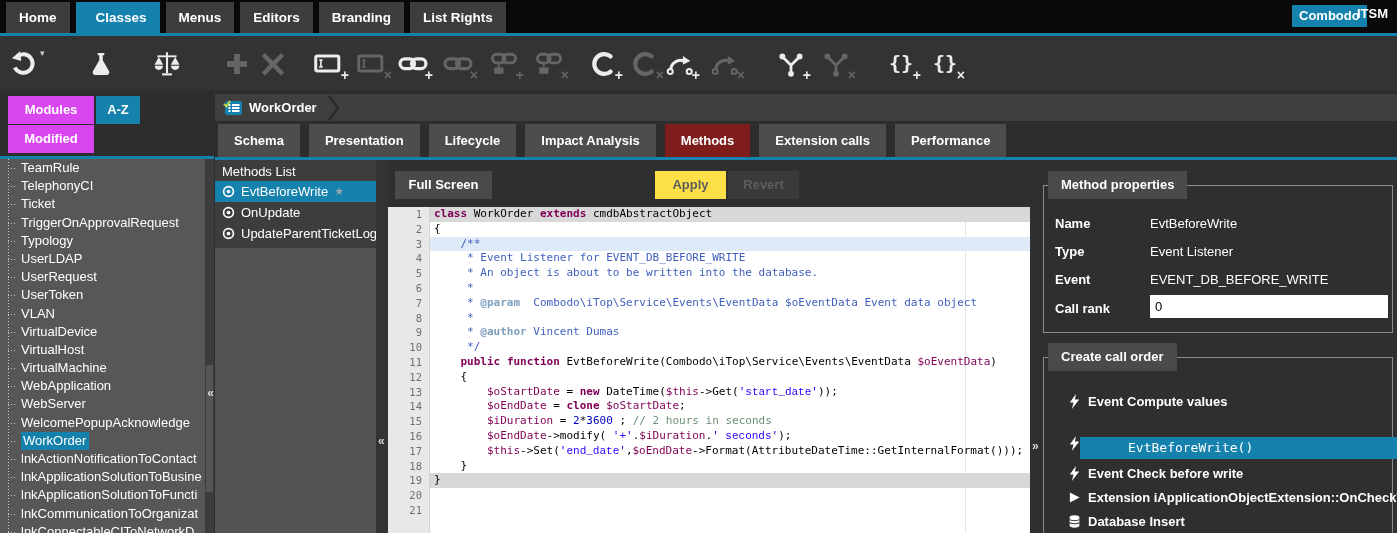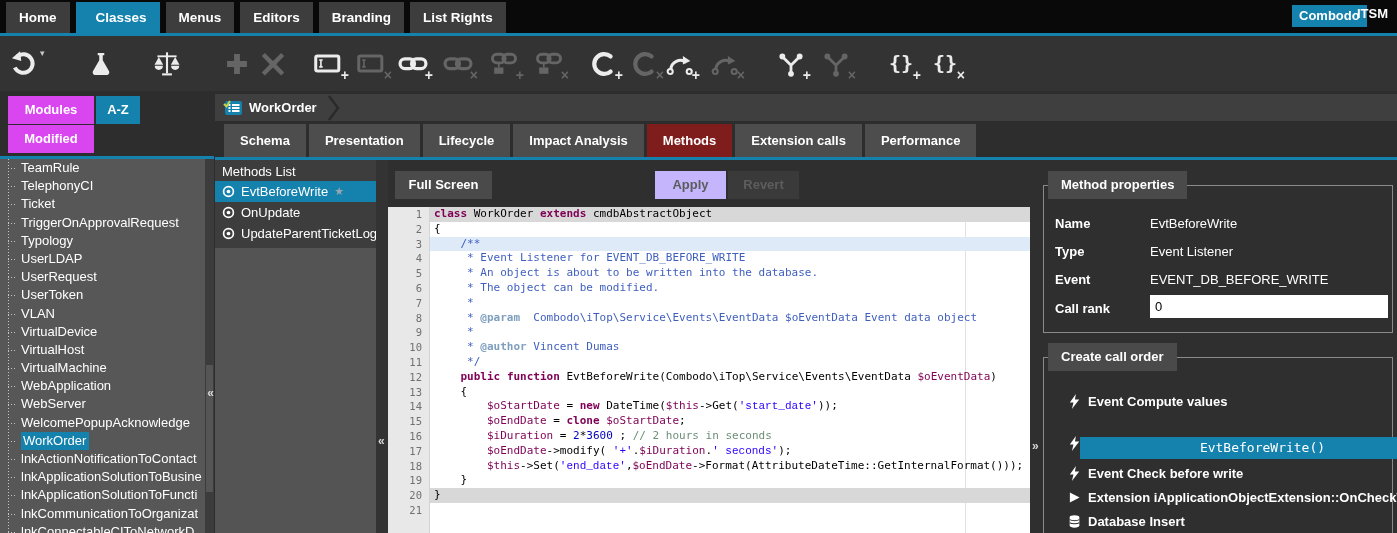--- a/index.html
+++ b/index.html
@@ -45,21 +45,21 @@
   .side-thumb { position:absolute; left:1px; right:1px; top:55%; height:34%; background:#555; }
   .handle { color:#d8d8d8; font-size:12px; font-weight:bold; line-height:10px; }
   .handle-left { position:absolute; top:297px; right:0; }
   
   .content { position:absolute; top:91px; left:215px; right:0; bottom:0; }
   .crumb { position:absolute; top:3px; left:0; right:0; height:27px; background:#3f3f3f; }
   .crumb-icon { position:absolute; left:8px; top:6px; width:20px; height:16px; }
   .crumb-icon svg { width:100%; height:100%; }
   .crumb-label { position:absolute; left:34px; top:0; line-height:27px; color:#fff; font-weight:bold; font-size:13px; }
   .crumb-chevron { position:absolute; left:113px; top:1px; width:12px; height:26px; }
-  .ctabs { position:absolute; top:33px; left:9px; display:flex; gap:3px; }
+  .ctabs { position:absolute; top:33px; left:3px; display:flex; gap:9px; }
   .ctab { background:#4d4d4d; color:#fff; font-weight:bold; font-size:13px; line-height:33px;
     padding:0 16px; white-space:nowrap; cursor:default; }
   .ctab.active { background:#7f1d1d; }
   .accentline2 { position:absolute; top:66px; left:0; right:0; height:3px; background:#1581ad; }
   .cbody { position:absolute; top:69px; left:0; right:0; bottom:0; background:#2f2f2f; overflow:hidden; }
   
   .mpanel { position:absolute; left:0; top:0; width:161px; bottom:0; background:#545454; }
   .mtop { position:absolute; top:0; left:0; right:0; height:88px; background:#3d3d3d; }
   .mtitle { position:absolute; top:3px; left:7px; color:#fff; font-size:13px; line-height:18px; }
   .mlist { position:absolute; top:21px; left:0; right:0; }
@@ -67,21 +67,21 @@
     align-items:center; white-space:nowrap; cursor:default; }
   .mitem.sel { background:#1581ad; }
   .mitem svg { width:13px; height:13px; margin-right:6px; flex:none; }
   .star { color:#93a5b1; font-size:11px; margin-left:6px; }
   .msplit { position:absolute; left:161px; top:0; width:12px; bottom:0; background:#333; }
   .msplit .handle { position:absolute; top:276px; left:2px; }
   
   .btn { position:absolute; top:11px; height:28px; text-align:center; line-height:28px;
     font-weight:bold; font-size:13px; cursor:default; }
   .btn-full { left:180px; width:97px; background:#4a4a4a; color:#fff; }
-  .btn-apply { left:440px; width:71px; background:#c4b5fd; color:#5d5d5d; }
+  .btn-apply { left:440px; width:71px; background:#fde047; color:#5d5d5d; }
   .btn-revert { left:513px; width:71px; background:#3a3a3a; color:#5d5d5d; }
   
   .editor { position:absolute; left:173px; top:47px; width:642px; bottom:0; background:#fff;
     font-family:"DejaVu Sans Mono", monospace; font-size:11px; }
   .gutter { position:absolute; left:0; top:0; width:41px; bottom:0; background:#e8e8e8;
     border-right:1px solid #d4d4d4; color:#707070; text-align:right; }
   .gutter div { height:14.8px; line-height:14.8px; padding-right:7px; font-size:10.5px; }
   .codearea { position:absolute; left:42px; right:0; top:0; bottom:0; overflow:hidden; }
   .pmargin { position:absolute; left:535px; top:0; bottom:0; width:1px; background:#e2e2e2; }
   .cline { position:relative; height:14.8px; line-height:14.8px; white-space:pre; padding-left:4px; color:#000; }
@@ -404,21 +404,20 @@
           <div>21</div>
         </div>
       <div class="codearea">
         <div class="pmargin"></div>
         <div class="codelines">
             <div class="cline bg-gray"><span class="tk-kw">class</span><span> WorkOrder </span><span class="tk-kw">extends</span><span> cmdbAbstractObject</span></div>
             <div class="cline"><span>{</span></div>
             <div class="cline bg-active"><span>    </span><span class="tk-cmt">/**</span></div>
             <div class="cline"><span class="tk-cmt">     * Event Listener for EVENT_DB_BEFORE_WRITE</span></div>
             <div class="cline"><span class="tk-cmt">     * An object is about to be written into the database.</span></div>
-            <div class="cline"><span class="tk-cmt">     * The object can be modified.</span></div>
             <div class="cline"><span class="tk-cmt">     *</span></div>
             <div class="cline"><span class="tk-cmt">     * </span><span class="tk-tag">@param</span><span class="tk-cmt">  Combodo\iTop\Service\Events\EventData $oEventData Event data object</span></div>
             <div class="cline"><span class="tk-cmt">     *</span></div>
             <div class="cline"><span class="tk-cmt">     * </span><span class="tk-tag">@author</span><span class="tk-cmt"> Vincent Dumas</span></div>
             <div class="cline"><span class="tk-cmt">     */</span></div>
             <div class="cline"><span>    </span><span class="tk-kw">public</span><span> </span><span class="tk-kw">function</span><span> EvtBeforeWrite(Combodo\iTop\Service\Events\EventData </span><span class="tk-var">$oEventData</span><span>)</span></div>
             <div class="cline"><span>    {</span></div>
             <div class="cline"><span>        </span><span class="tk-var">$oStartDate</span><span> = </span><span class="tk-kw">new</span><span> DateTime(</span><span class="tk-var">$this</span><span>-&gt;Get(</span><span class="tk-str">'start_date'</span><span>));</span></div>
             <div class="cline"><span>        </span><span class="tk-var">$oEndDate</span><span> = </span><span class="tk-kw">clone</span><span> </span><span class="tk-var">$oStartDate</span><span>;</span></div>
             <div class="cline"><span>        </span><span class="tk-var">$iDuration</span><span> = </span><span class="tk-num">2</span><span>*</span><span class="tk-num">3600</span><span> ; </span><span class="tk-lcmt">// 2 hours in seconds</span></div>
@@ -454,21 +453,21 @@
           <span>Event Compute values</span>
         </div>
         <div class="coitem" style="top: 275px;">
           <span style="display: flex;">
             <svg viewBox="0 0 14 16" fill="currentColor">
               <path d="M8.5 0 2 9.2h3.9L4.2 16l7.9-10.2H7.5z"></path>
             </svg>
           </span>
           <span>Event Before write</span>
         </div>
-        <div class="corow-sel" style="top: 277px; text-align: center;">EvtBeforeWrite()</div>
+        <div class="corow-sel" style="top: 277px;">EvtBeforeWrite()</div>
         <div class="coitem" style="top: 305px;">
           <span style="display: flex;">
             <svg viewBox="0 0 14 16" fill="currentColor">
               <path d="M8.5 0 2 9.2h3.9L4.2 16l7.9-10.2H7.5z"></path>
             </svg>
           </span>
           <span>Event Check before write</span>
         </div>
         <div class="coitem" style="top: 329px;">
           <span style="display: flex;">

